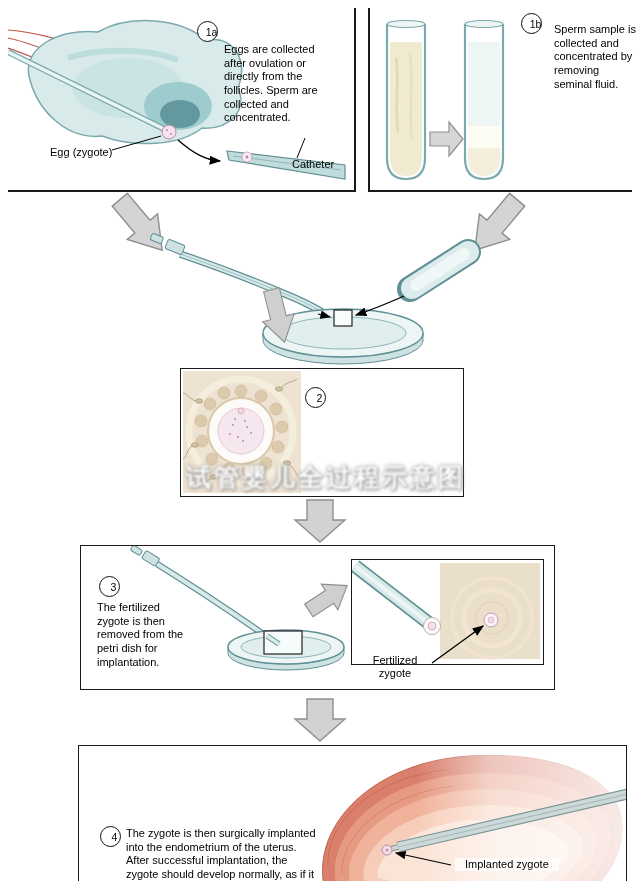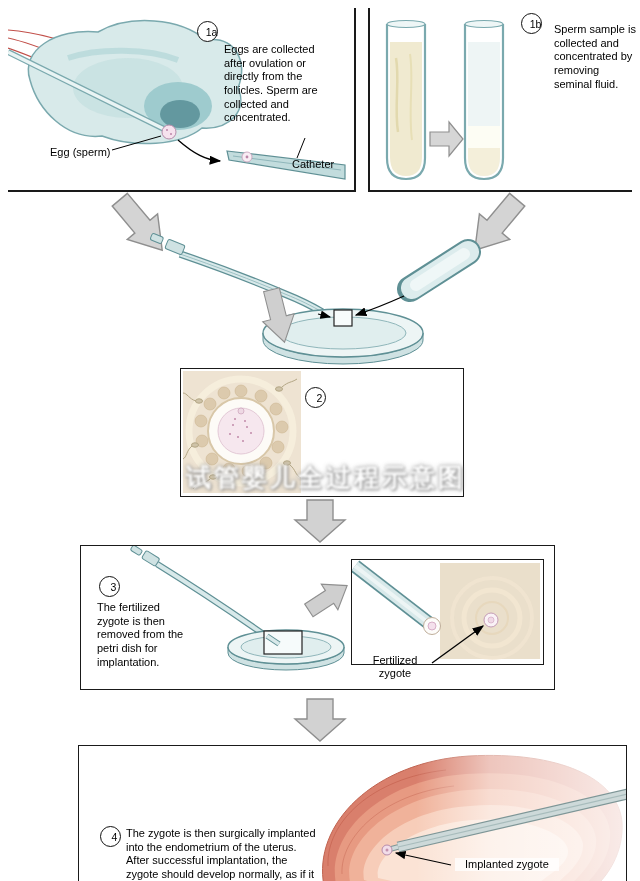--- a/index.html
+++ b/index.html
@@ -54,21 +54,21 @@
       <polygon points="219,143 337,157 337,171 221,152" fill="#c2dcdd" stroke="#5f9095" stroke-width="1.2"></polygon>
       <line x1="225" y1="148" x2="333" y2="162" stroke="#8fb6ba" stroke-width="1"></line>
       <circle cx="239" cy="149" r="5" fill="#f8edf4" stroke="#c59cb8" stroke-width="0.8"></circle>
       <circle cx="239" cy="149" r="1.4" fill="#bb86a8"></circle>
       <line x1="297" y1="130" x2="289" y2="150" stroke="#000" stroke-width="1"></line>
     </svg>
     <div class="num" style="left:189px; top:13px;">
       <span>1a</span>
     </div>
     <div class="txt" style="left:216px; top:6px; width:110px;margin-top:29px;">Eggs are collected after ovulation or directly from the follicles. Sperm are collected and concentrated.</div>
-    <div class="lbl" style="left:42px; top:138px;">Egg (sperm)</div>
+    <div class="lbl" style="left:42px; top:138px;">Egg (zygote)</div>
     <div class="lbl" style="left:284px; top:110px;margin-top:40px;">Catheter</div>
   </div>
 
   <div class="panel" style="left:368px; top:8px; width:264px; height:184px; border-left:2px solid #1a1a1a; border-bottom:2px solid #1a1a1a;">
     <svg class="fig" style="left:0; top:0;" width="262" height="182" viewBox="0 0 262 182">
       <path d="M20,34 L20,149 Q20,168 36,168 Q52,168 52,149 L52,34 Z" fill="#f0ead0"></path>
       <path d="M26,50 C30,72 24,98 28,124" stroke="#e2d9ae" stroke-width="2.5" fill="none"></path>
       <path d="M40,46 C44,72 38,102 42,132" stroke="#e7dfb6" stroke-width="2" fill="none"></path>
       <path d="M17,16 L17,150 Q17,171 36,171 Q55,171 55,150 L55,16" fill="none" stroke="#7aa9ae" stroke-width="2.2"></path>
       <ellipse cx="36" cy="16" rx="19" ry="3.5" fill="#eef6f6" stroke="#7aa9ae" stroke-width="1.2"></ellipse>

